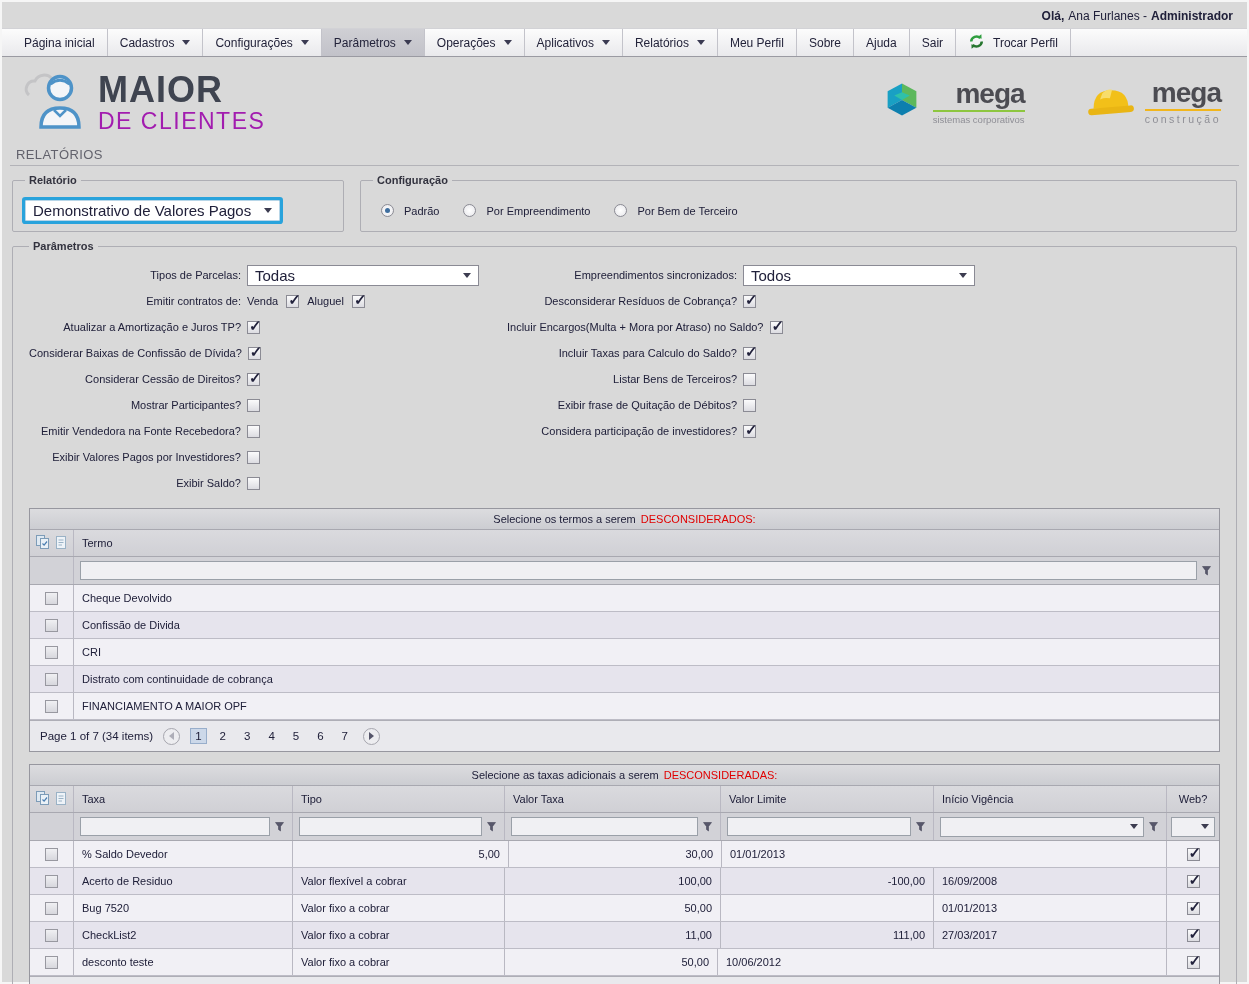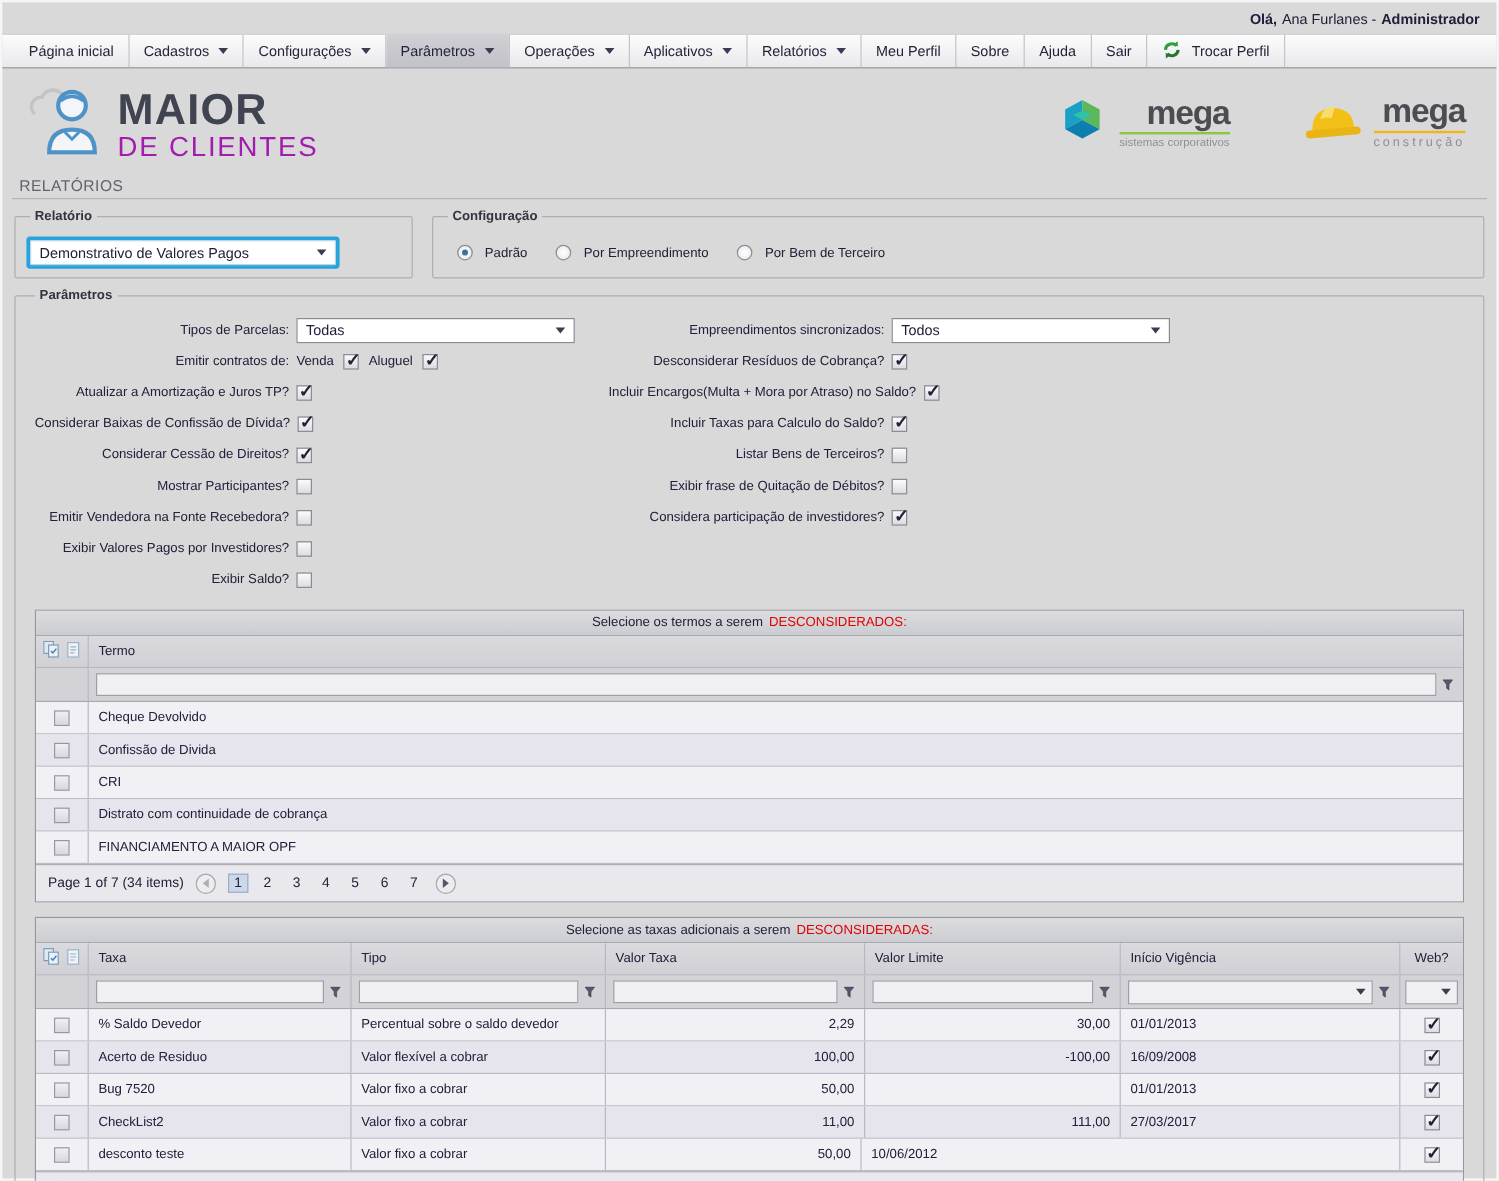--- a/index.html
+++ b/index.html
@@ -38,21 +38,21 @@
   .ptitle{margin:2px 10px 0 14px;font-size:13px;color:#62626c;letter-spacing:0.4px;}
   .pline{height:1px;background:#b3b3b8;margin:3px 8px 0;}
 
   
   fieldset{border:1px solid #aeaeb4;border-radius:2px;margin:0;padding:6px 12px 10px;}
   legend{font-weight:bold;font-size:11px;color:#33333f;padding:0 4px;}
   .fs-row{display:flex;gap:16px;margin:8px 10px 0;}
   .fs-rel{width:332px;box-sizing:border-box;}
   .fs-conf{flex:1;box-sizing:border-box;}
 
-  .select{height:21px;background:#fff;border:1px solid #8a8a94;display:flex;align-items:center;justify-content:space-between;padding:0 7px;font-size:12px;box-sizing:border-box;cursor:pointer;}
+  .select{height:21px;background:#fff;border:1px solid #8a8a94;display:flex;align-items:center;justify-content:space-between;padding:0 7px;font-size:15px;box-sizing:border-box;cursor:pointer;}
   .sel-arrow{width:0;height:0;border-left:4px solid transparent;border-right:4px solid transparent;border-top:5px solid #3c3c50;}
   .select.focused{box-shadow:0 0 0 3px #29a3dc;border-color:#b7d6e8;border-radius:1px;}
   .w255{width:255px;margin-top:8px;}
   .w232{width:232px;}
 
   .radio-row{display:flex;gap:24px;margin:12px 0 3px 8px;align-items:center;}
   .radio-opt{display:flex;gap:10px;align-items:center;font-size:11px;}
   .radio{width:13px;height:13px;border-radius:50%;border:1px solid #8b8b94;background:radial-gradient(#ffffff,#e6e6ea);position:relative;display:inline-block;box-sizing:border-box;}
   .radio.checked::after{content:"";position:absolute;left:3px;top:3px;width:5px;height:5px;border-radius:50%;background:#3f6f9f;}
 
@@ -603,22 +603,21 @@
             </span>
         </div>
       </div>
       <div class="rows-host">
 
           <div class="g-row">
             <div class="cell c-cb bord">
               <span class="cb dim"></span>
             </div>
             <div class="cell c-taxa bord">% Saldo Devedor</div>
-            <div class="cell c-tipo bord">Percentual sobre o saldo devedor</div>
-            <div class="cell c-vtaxa bord num">2,29</div>
+            <div class="cell c-vtaxa bord num">5,00</div>
             <div class="cell c-vlim bord num">30,00</div>
             <div class="cell c-inicio bord">01/01/2013</div>
             <div class="cell c-web">
               <span class="cb checked"></span>
             </div>
           </div>
 
           <div class="g-row">
             <div class="cell c-cb bord">
               <span class="cb dim"></span>

